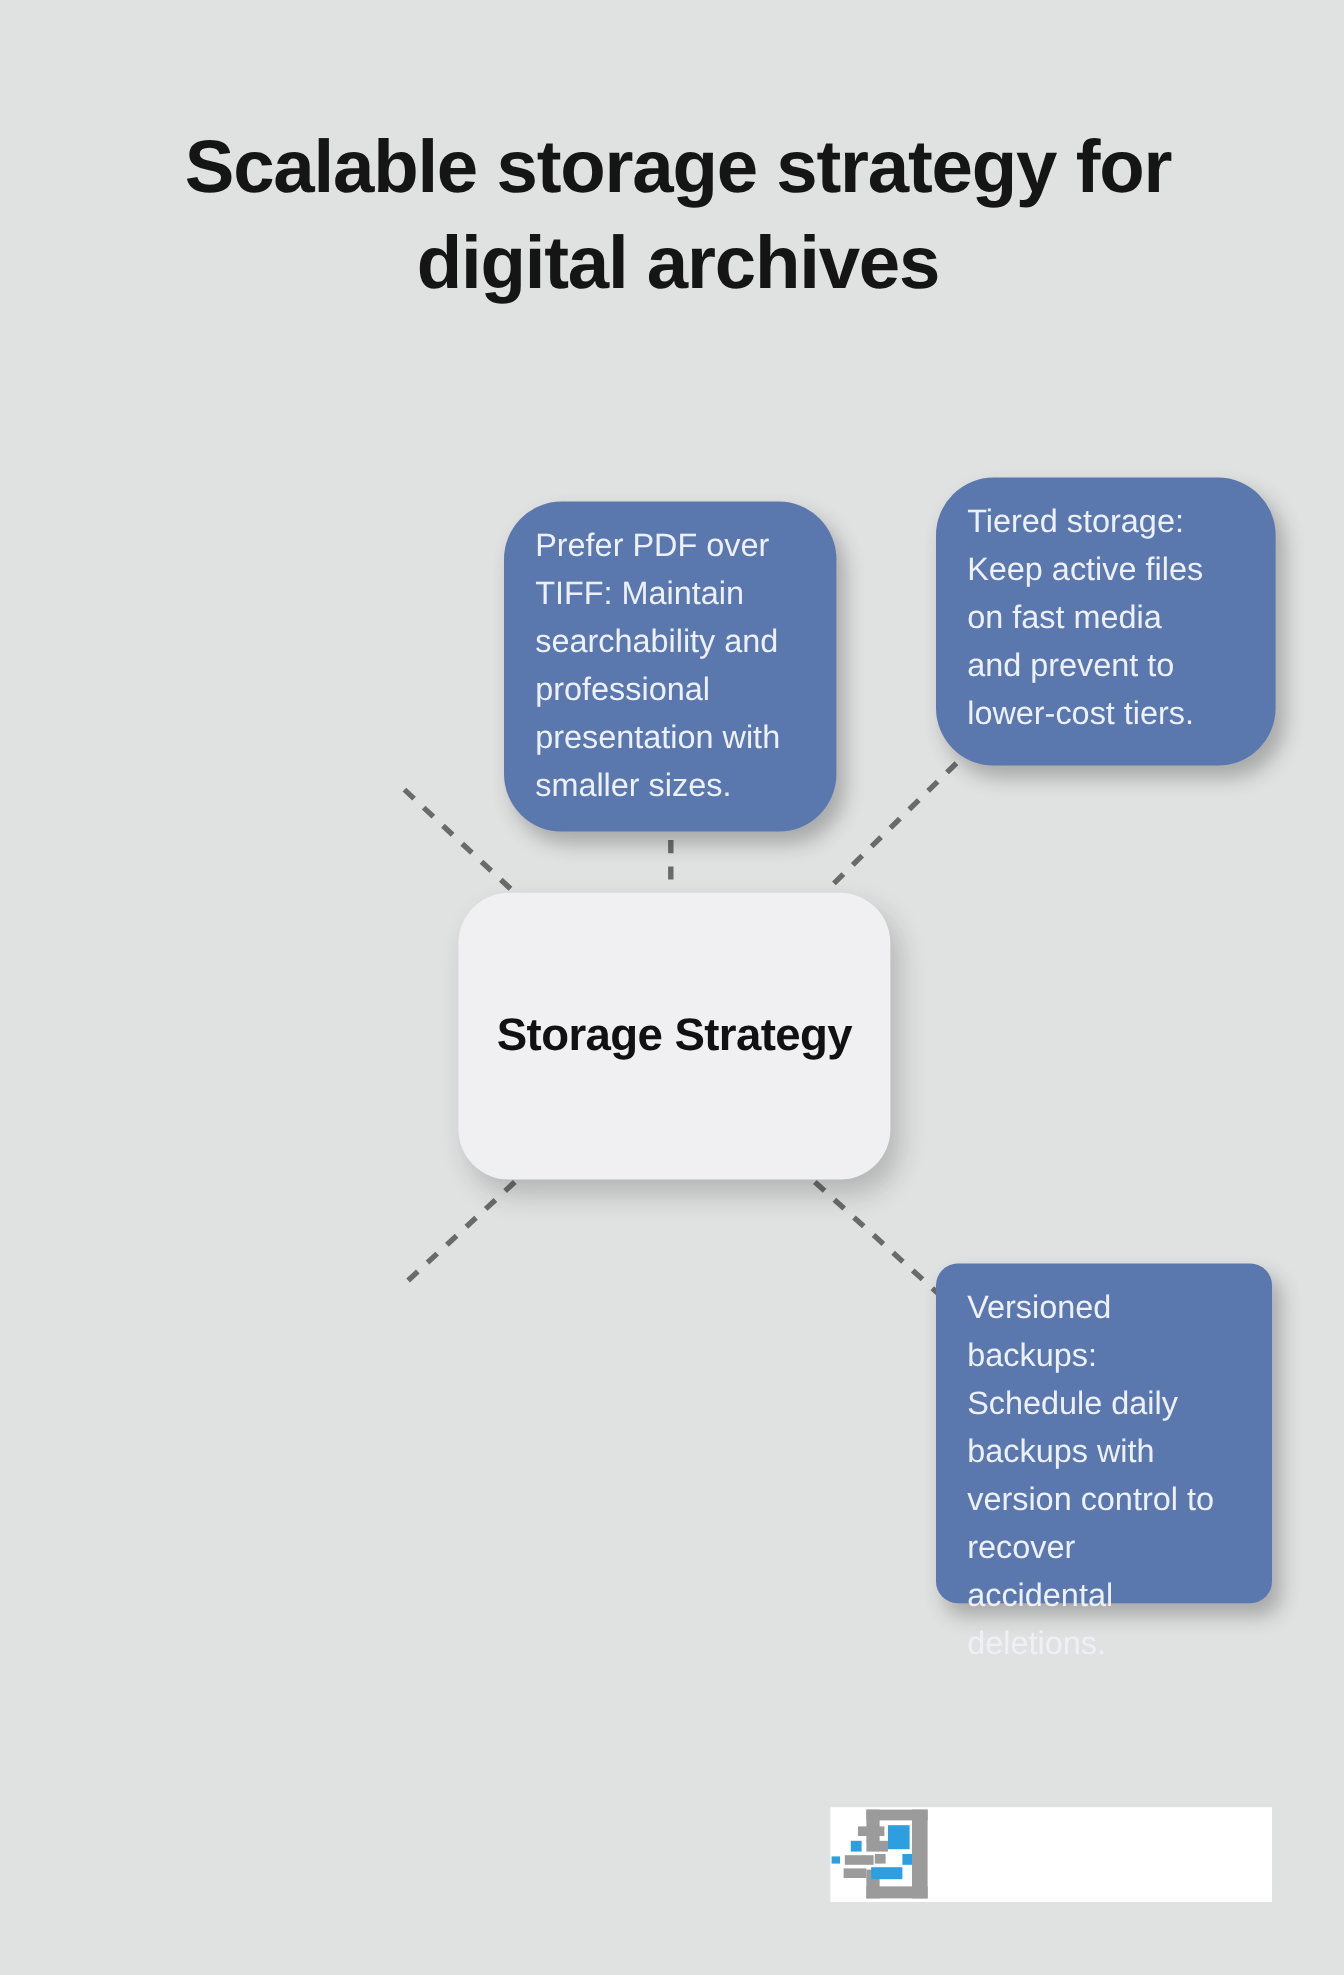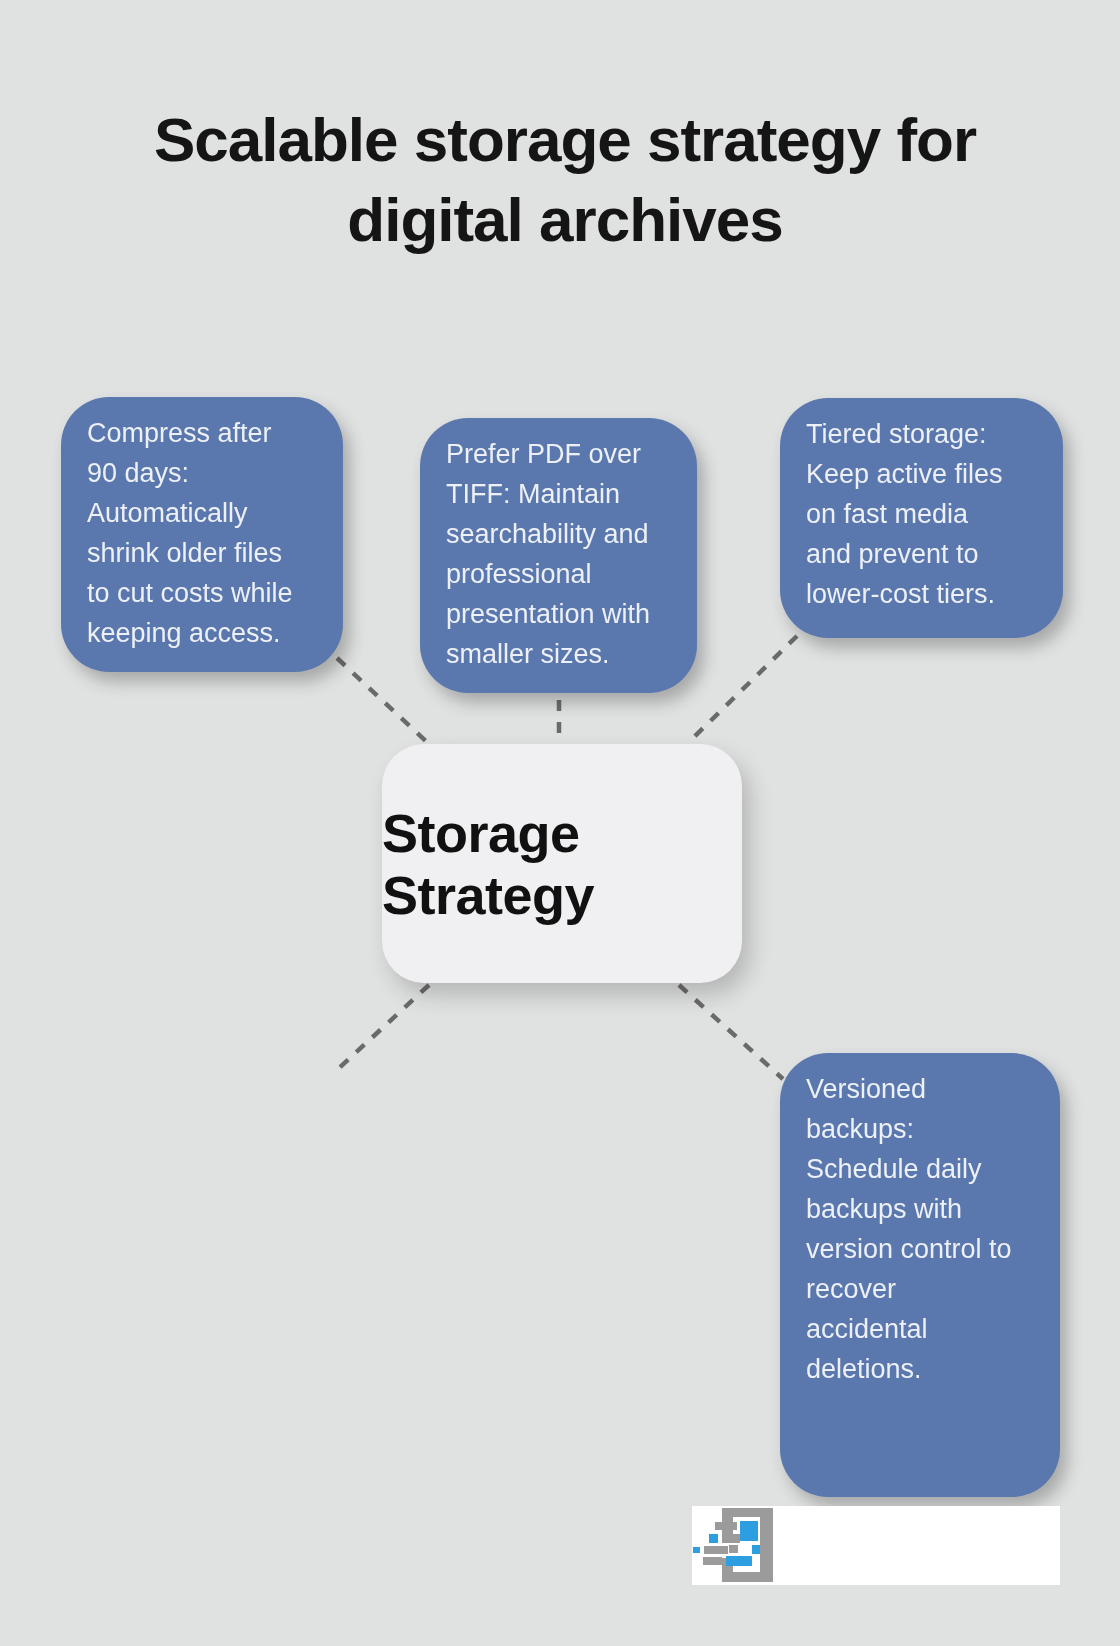--- a/index.html
+++ b/index.html
@@ -61,38 +61,38 @@
     margin: 0;
     color: var(--node-text, #edf1f7);
     font-size: 27px;
     line-height: 40px;
     white-space: pre-line;
   }
   .node-1 { left: 61px;  top: 397px;  width: 282px; height: 275px; }
   .node-2 { left: 420px; top: 418px;  width: 277px; height: 275px; }
   .node-3 { left: 780px; top: 398px;  width: 283px; height: 240px; }
   .node-4 { left: 63px;  top: 1055px; width: 279px; height: 308px; }
-  .node-5 { left: 780px; top: 1053px; width: 280px; height: 444px; }
+  .node-5 { left: 780px; top: 1053px; width: 280px; height: 283px; border-radius: 18px; }
 
   
   .center-node {
     position: absolute;
     left: 382px;
     top: 744px;
     width: 360px;
     height: 239px;
     background: var(--center-fill, #f0f0f2);
     border-radius: 42px;
     box-shadow: 8px 12px 22px rgba(30, 30, 30, 0.22);
     display: flex;
     align-items: center;
     justify-content: center;
   }
   .center-label {
-    font-size: 54px;
+    font-size: 38px;
     font-weight: 700;
     letter-spacing: -0.5px;
     color: var(--center-text, #111111);
   }
 
   
   .logo-box {
     position: absolute;
     left: 692px;
     top: 1506px;
@@ -143,28 +143,20 @@
 digital archives</h1>
 
   <svg class="connectors" viewBox="0 0 1120 1646" xmlns="http://www.w3.org/2000/svg">
     <line x1="337" y1="658" x2="429" y2="744"></line>
     <line x1="559" y1="678" x2="559" y2="742"></line>
     <line x1="797" y1="636" x2="688" y2="743"></line>
     <line x1="429" y1="985" x2="338" y2="1069"></line>
     <line x1="679" y1="985" x2="783" y2="1079"></line>
   </svg>
 
-  <div class="node node-1">
-    <p class="node-text">Compress after
-90 days:
-Automatically
-shrink older files
-to cut costs while
-keeping access.</p>
-  </div>
 
   <div class="node node-2">
     <p class="node-text">Prefer PDF over
 TIFF: Maintain
 searchability and
 professional
 presentation with
 smaller sizes.</p>
   </div>
 

